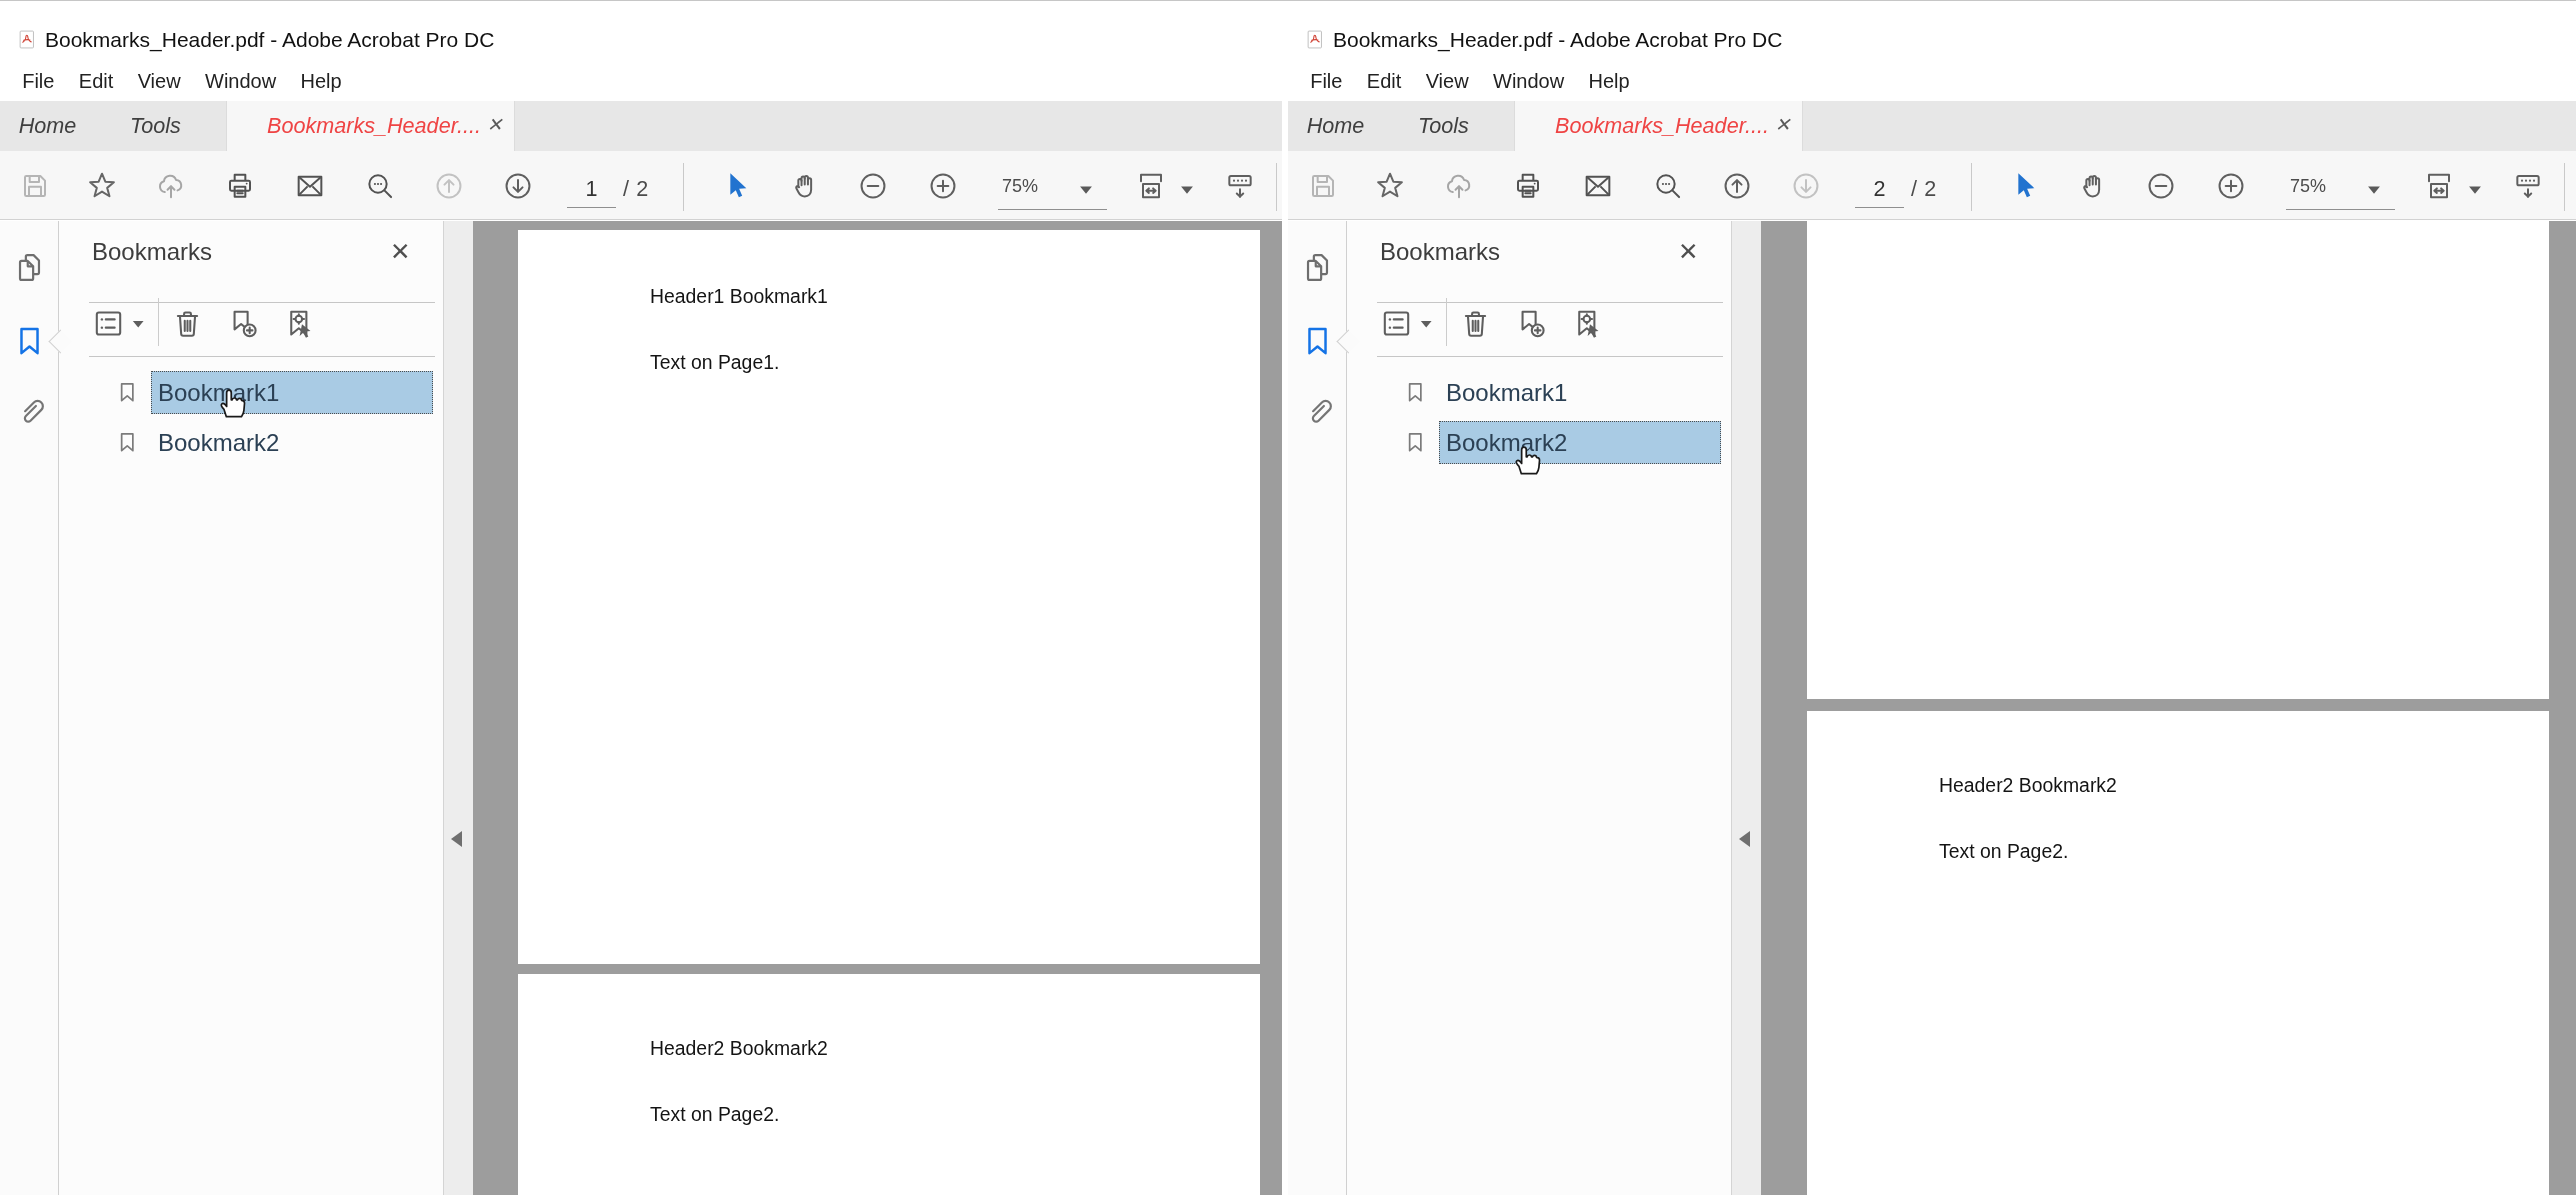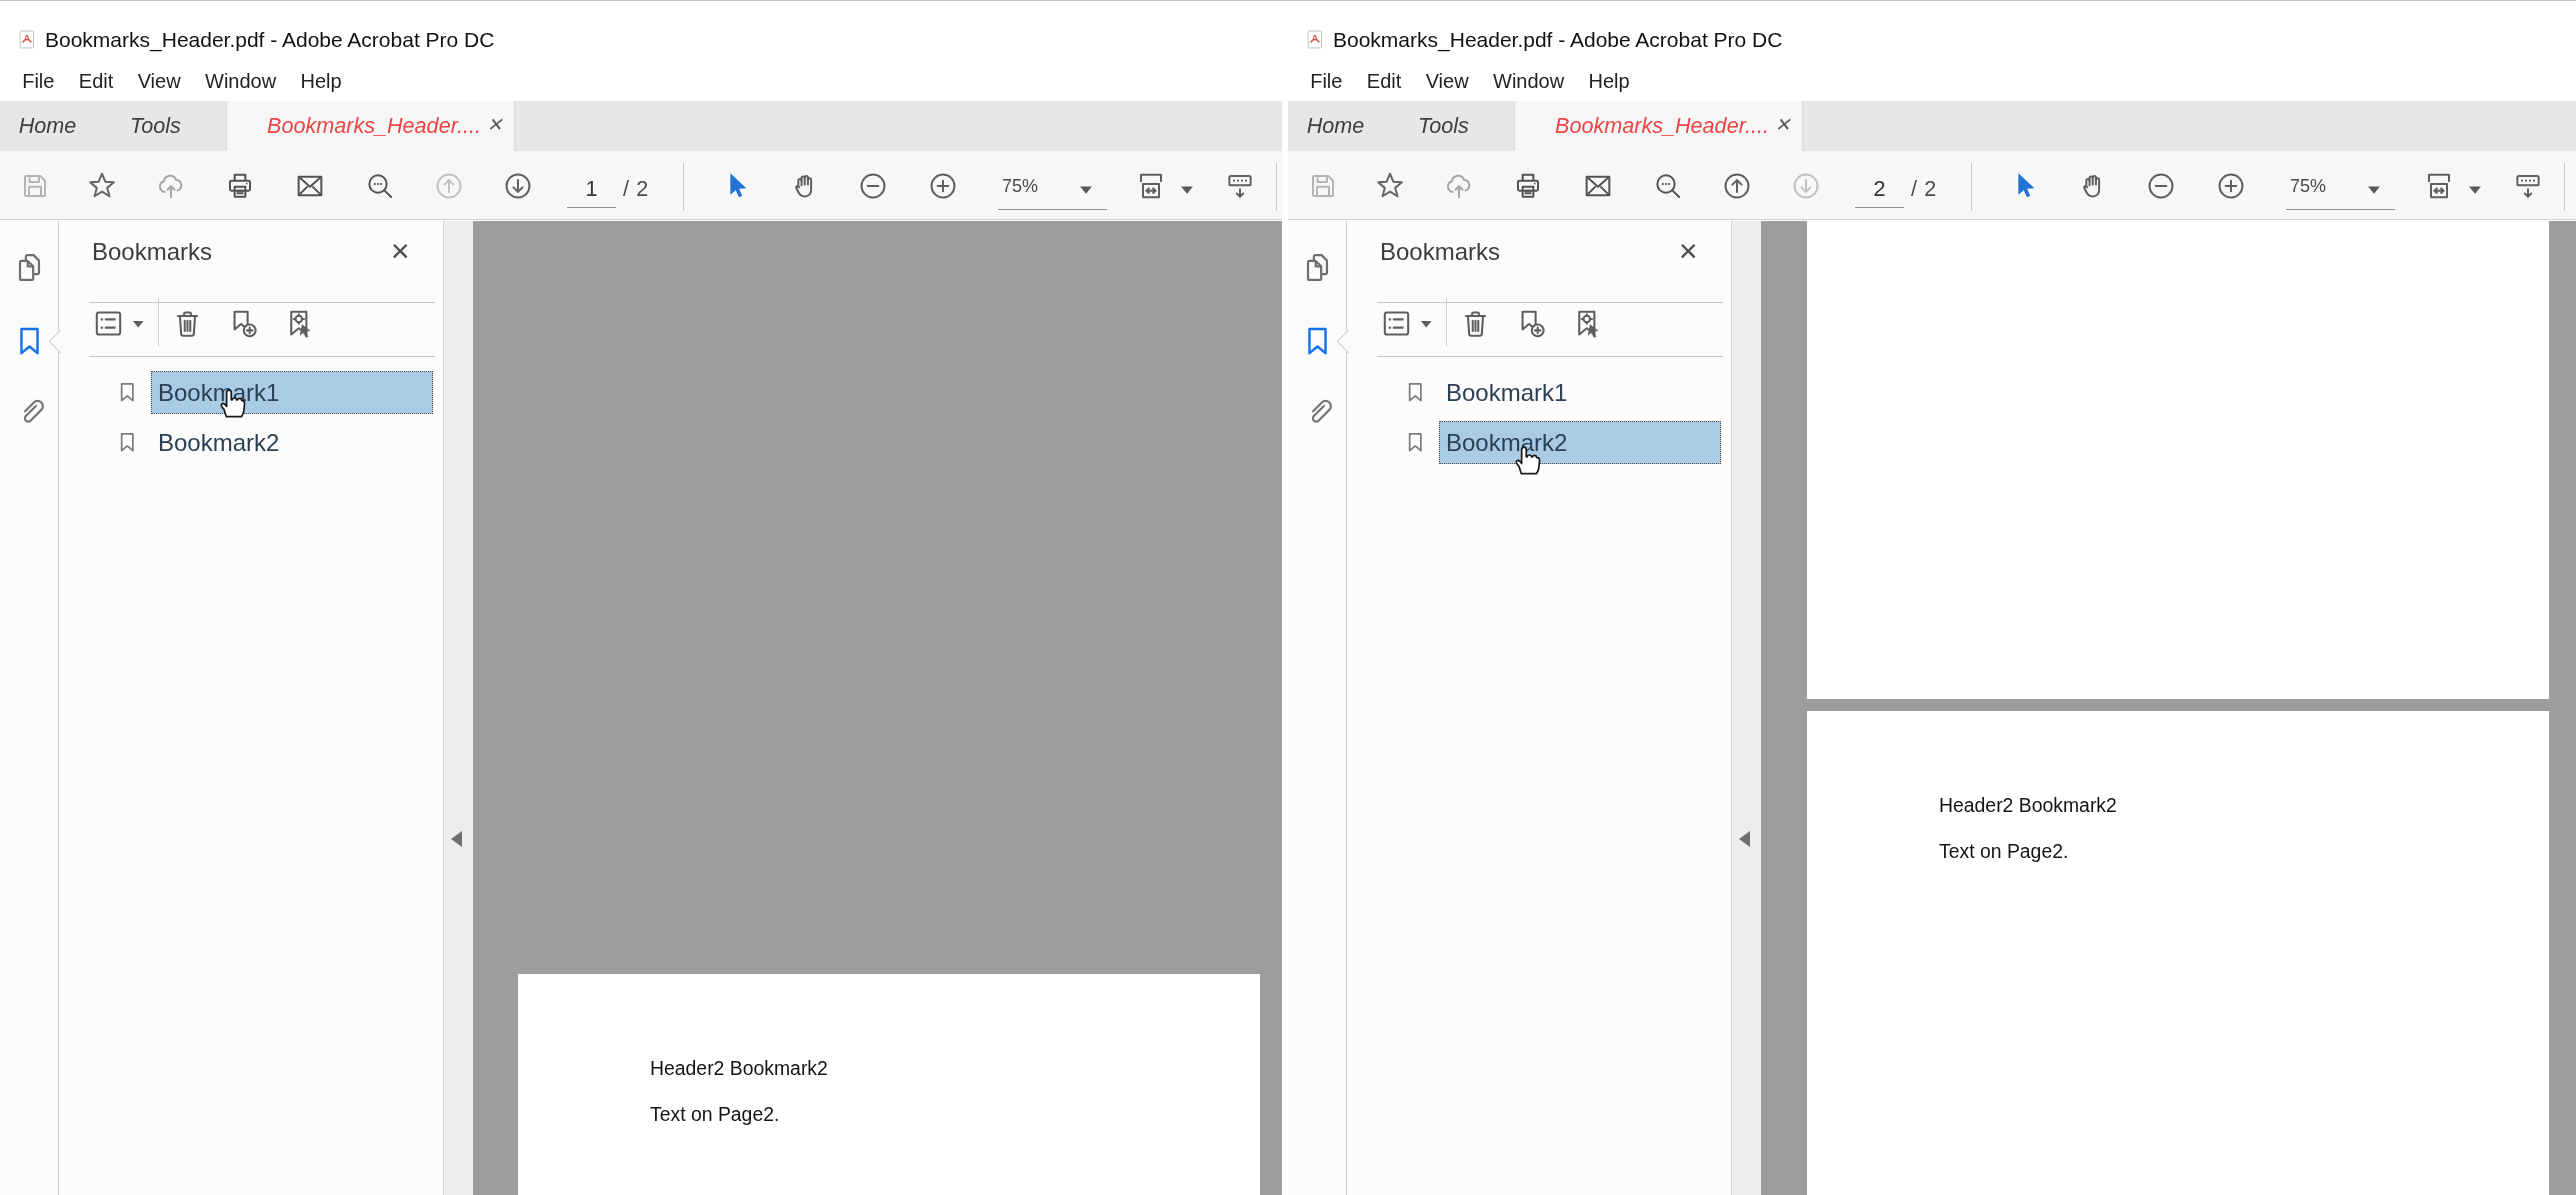--- a/index.html
+++ b/index.html
@@ -94,21 +94,21 @@
 
   .docarea{position:absolute;left:473px;right:0;top:0;bottom:0;background:#9d9d9d;overflow:hidden;}
   .page{position:absolute;width:742px;height:734px;background:#ffffff;}
   .w-left .p1{left:45px;top:8.6px;}
   .w-left .p2{left:45px;top:753px;}
   .w-right .p1{left:46px;top:-256px;}
   .w-right .p2{left:46px;top:490px;}
   .ptx{position:absolute;left:132px;font-size:19.4px;color:#141414;white-space:nowrap;}
   .p1 .ph{top:55px;}
   .p1 .pb{top:121px;}
-  .p2 .ph{top:63px;margin-top:20px;}
+  .p2 .ph{top:63px;}
   .p2 .pb{top:129px;}
 </style>
 </head>
 <body>
 
 <svg class="defs" xmlns="http://www.w3.org/2000/svg">
   <defs>
     <symbol id="i-pdf" viewBox="0 0 24 24">
         <rect x="4.5" y="2.5" width="15" height="19" rx="1" fill="#fff" stroke="#b9b9b9" stroke-width="1"></rect>
         <path d="M7.5 15c2-1 3.4-4.1 3.6-6.6.1-1.5 1.7-1.6 1.9 0 .3 2.8 2 5.6 3.9 6.3M8.5 12.8c2.3-.7 4.8-.8 7-.2" fill="none" stroke="#d14437" stroke-width="1.3" stroke-linecap="round"></path>
@@ -355,20 +355,24 @@
         <span class="rlabel">Bookmark2</span>
       </div>
       <svg class="cursor" viewBox="0 0 52 56" width="37" height="40">
           <use href="#i-cursorhand"></use>
         </svg>
     </div>
     <div class="strip">
       <div class="collapse"></div>
     </div>
     <div class="docarea">
+      <div class="page p1">
+        <span class="ptx ph">Header1 Bookmark1</span>
+        <span class="ptx pb">Text on Page1.</span>
+      </div>
       <div class="page p2">
         <span class="ptx ph">Header2 Bookmark2</span>
         <span class="ptx pb">Text on Page2.</span>
       </div>
     </div>
   </div>
 </div>
 
 <div class="win w-right">
   <div class="titlebar">

